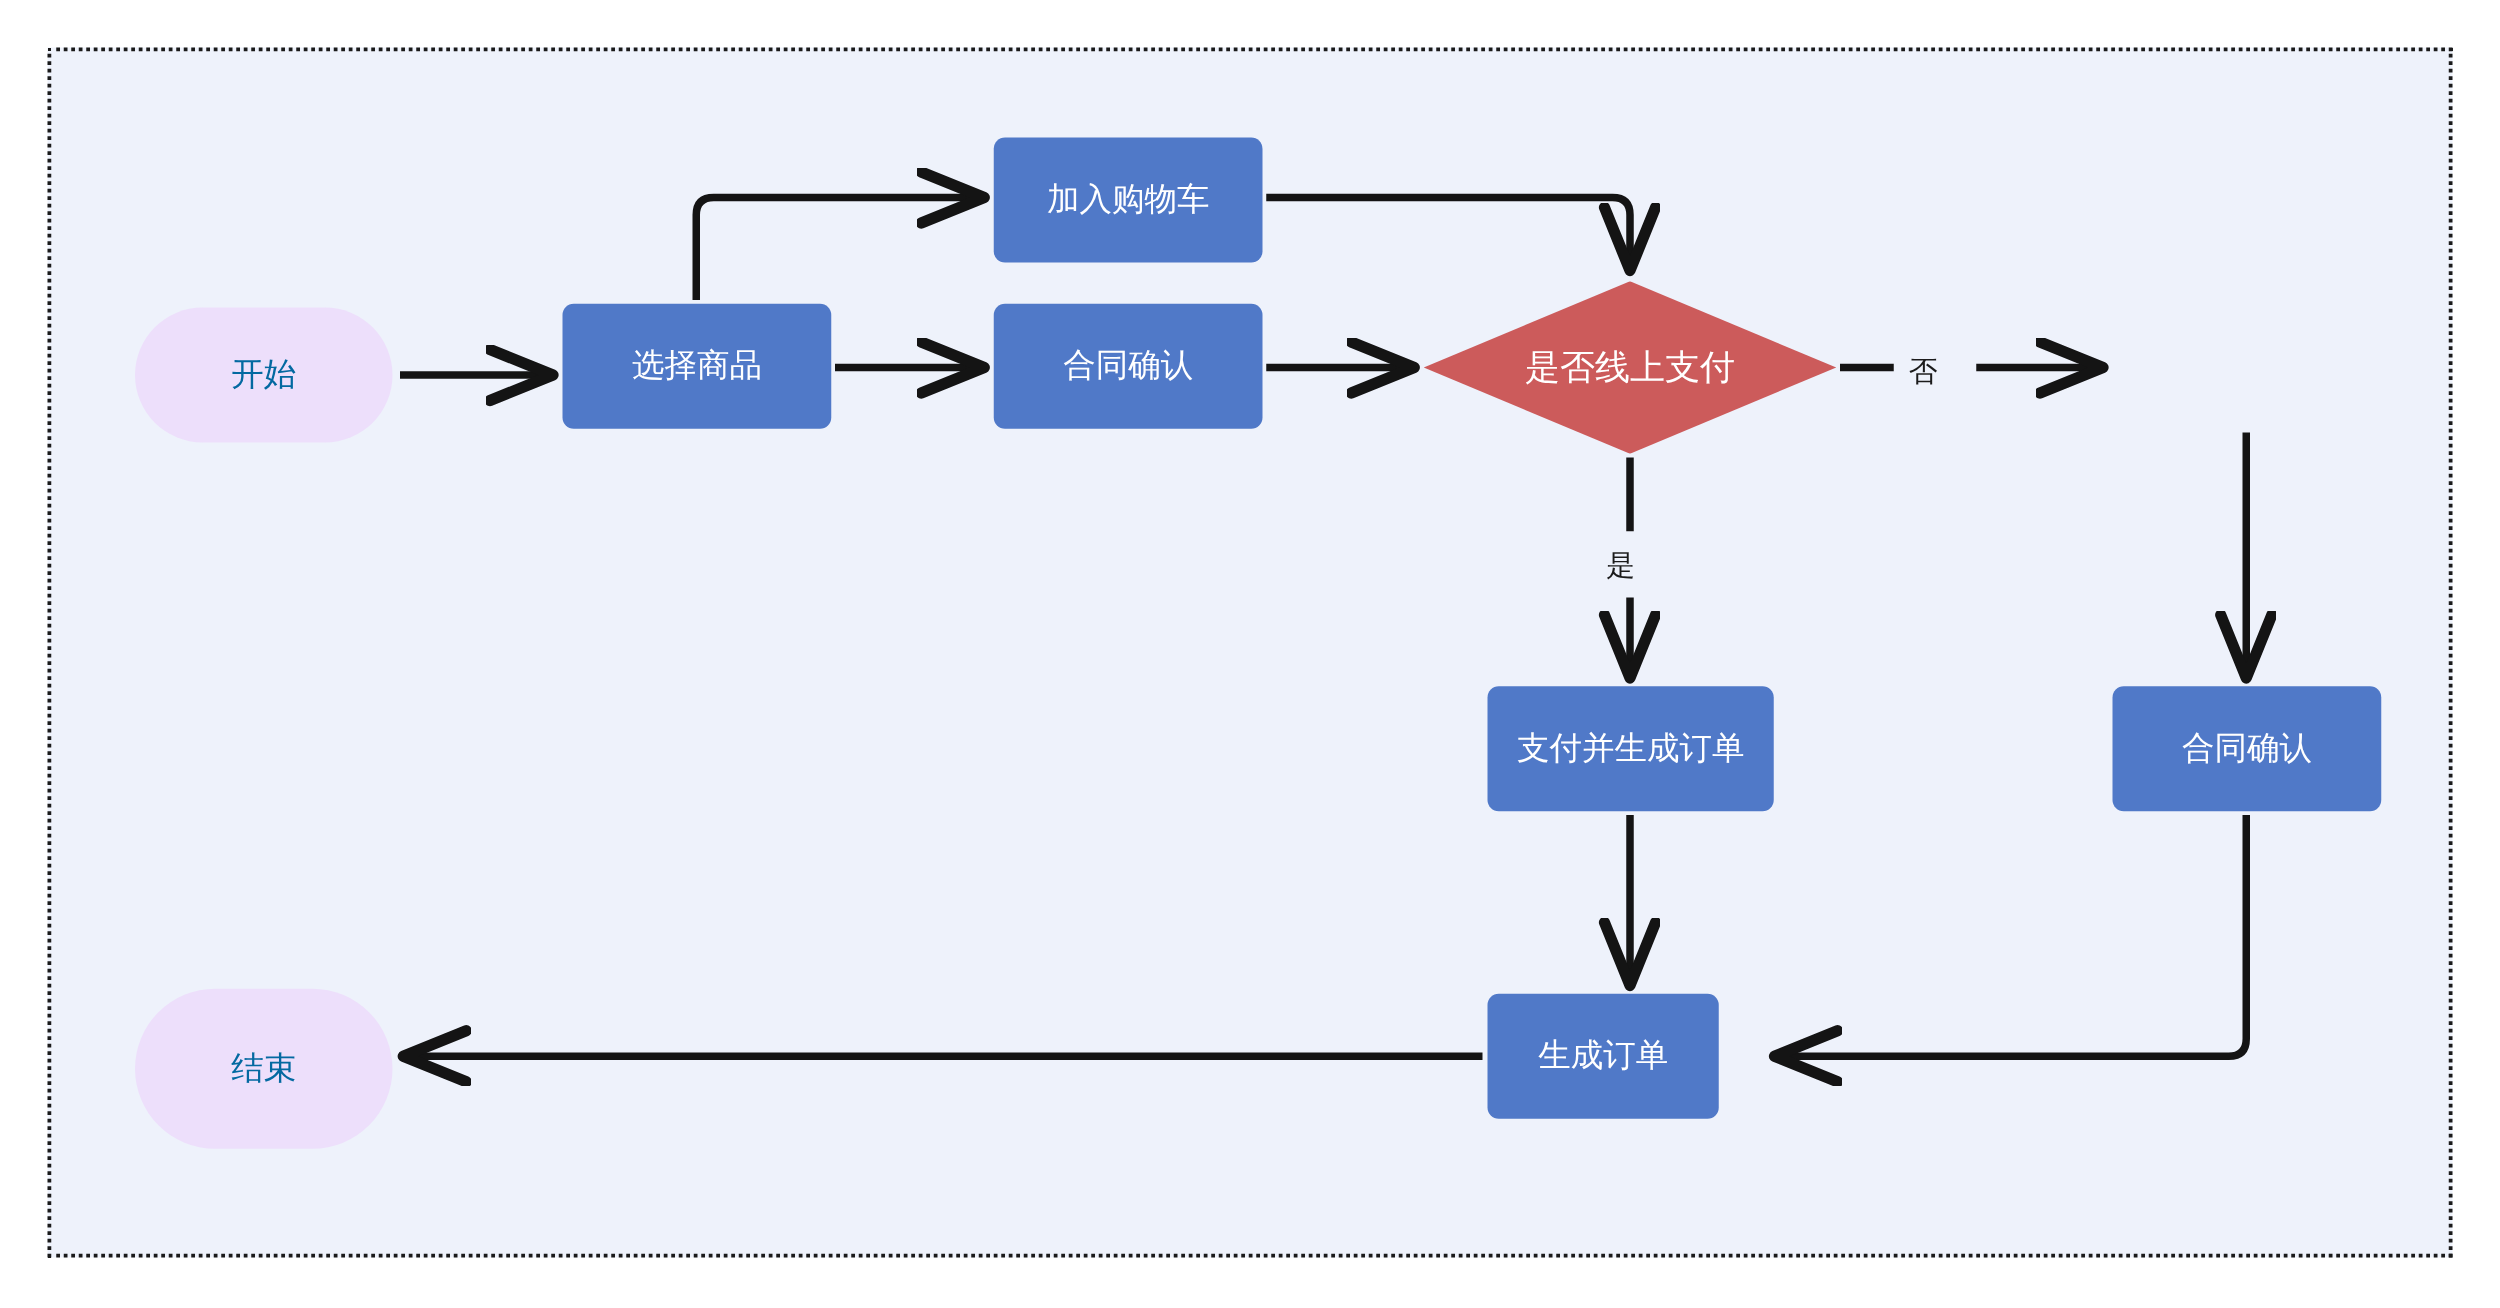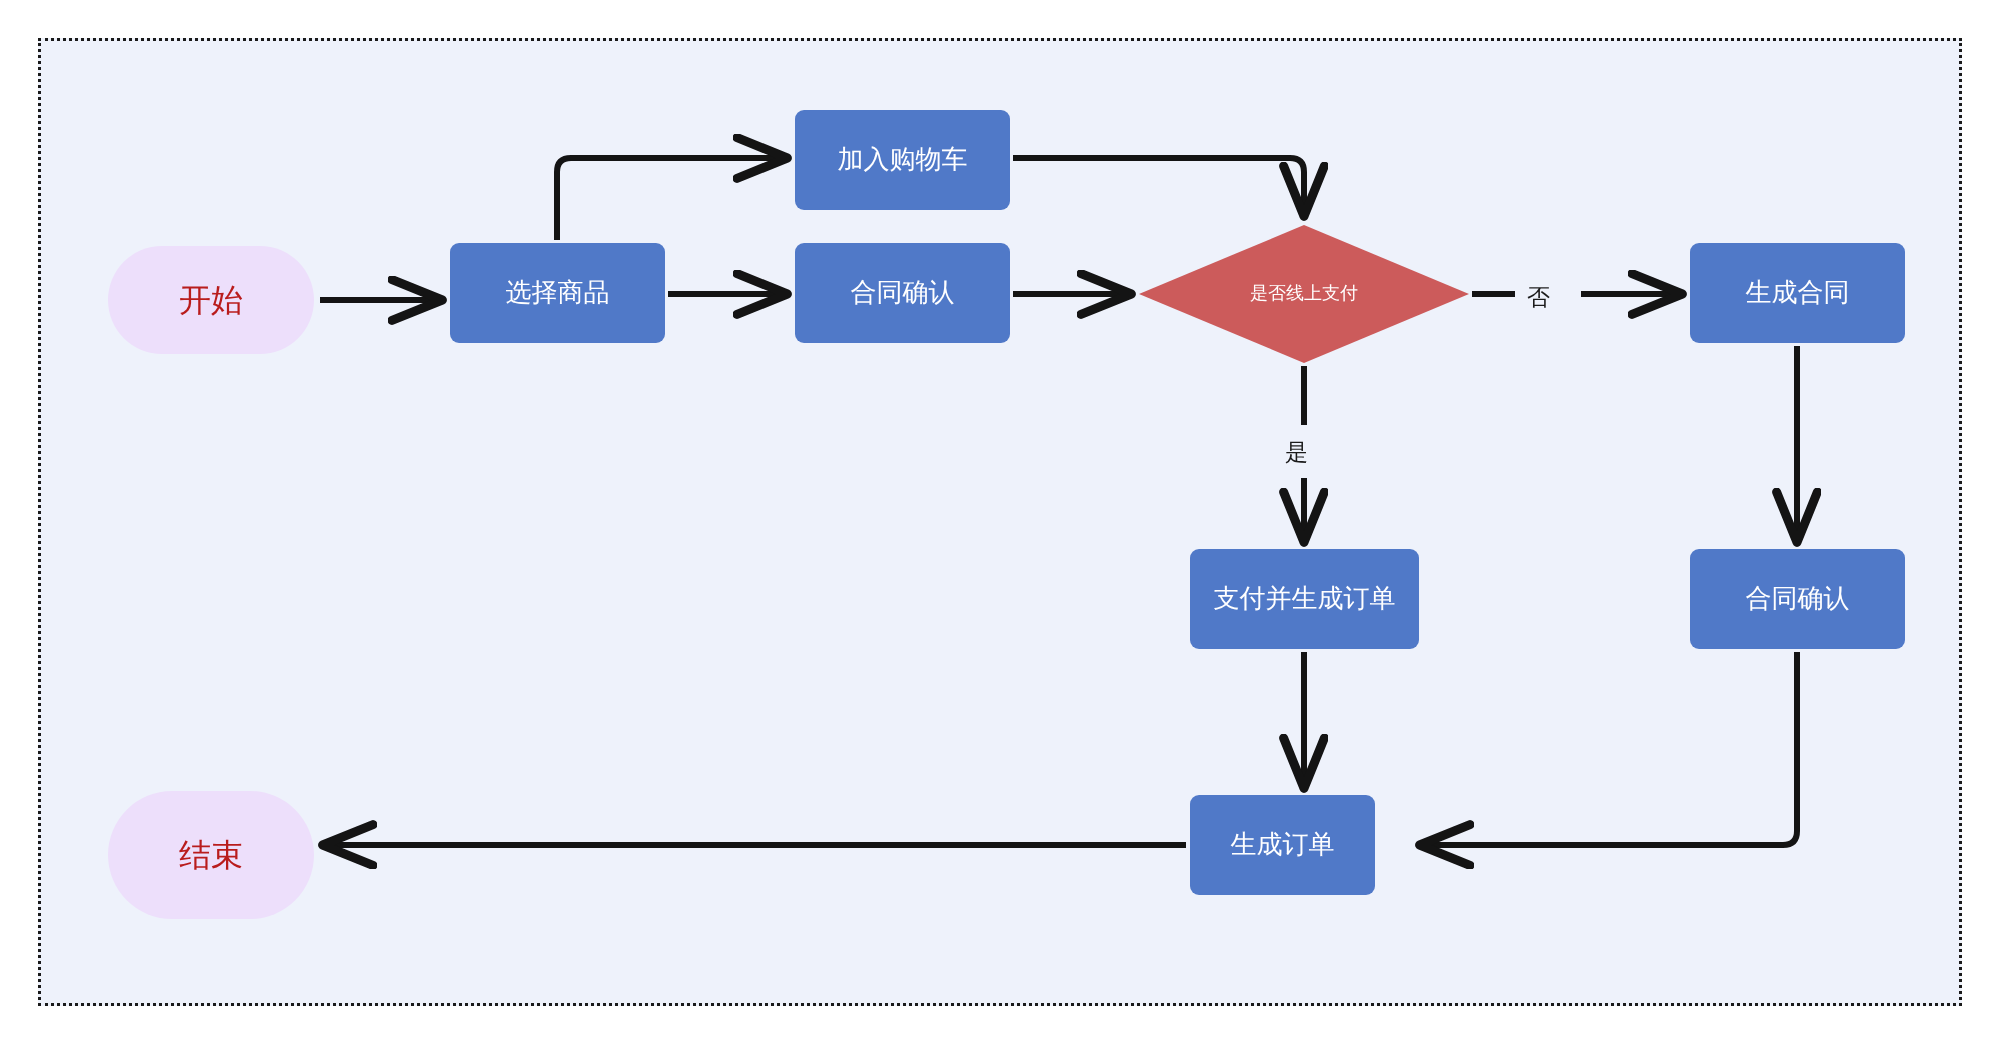--- a/index.html
+++ b/index.html
@@ -43,27 +43,27 @@
     white-space: nowrap;
   }
   .node-process {
     background: #5079c8;
     color: #ffffff;
     border-radius: 9px;
     font-size: 26px;
   }
   .node-terminal {
     background: #eddffb;
-    color: #b91c1c;
+    color: #0369a1;
     border-radius: 999px;
-    font-size: 32px;
+    font-size: 26px;
   }
   .node-decision {
     color: #ffffff;
-    font-size: 18px;
+    font-size: 28px;
     background: transparent;
   }
   .diamond-shape {
     position: absolute;
     left: 0; top: 0;
     width: 100%;
     height: 100%;
   }
   .diamond-label {
     position: relative;
@@ -132,23 +132,20 @@
     <span>合同确认</span>
   </div>
 
   <div class="node node-decision" style="left:1139px; top:225px; width:330px; height:138px;">
     <svg class="diamond-shape" viewBox="0 0 330 138" preserveAspectRatio="none" xmlns="http://www.w3.org/2000/svg">
       <polygon points="165,0 330,69 165,138 0,69" fill="#cc5b5b"></polygon>
     </svg>
     <span class="diamond-label">是否线上支付</span>
   </div>
 
-  <div class="node node-process" style="left:1690px; top:243px; width:215px; height:100px;">
-    <span>生成合同</span>
-  </div>
 
   <div class="node node-process" style="left:1190px; top:549px; width:229px; height:100px;">
     <span>支付并生成订单</span>
   </div>
 
   <div class="node node-process" style="left:1690px; top:549px; width:215px; height:100px;">
     <span>合同确认</span>
   </div>
 
   <div class="node node-process" style="left:1190px; top:795px; width:185px; height:100px;">

